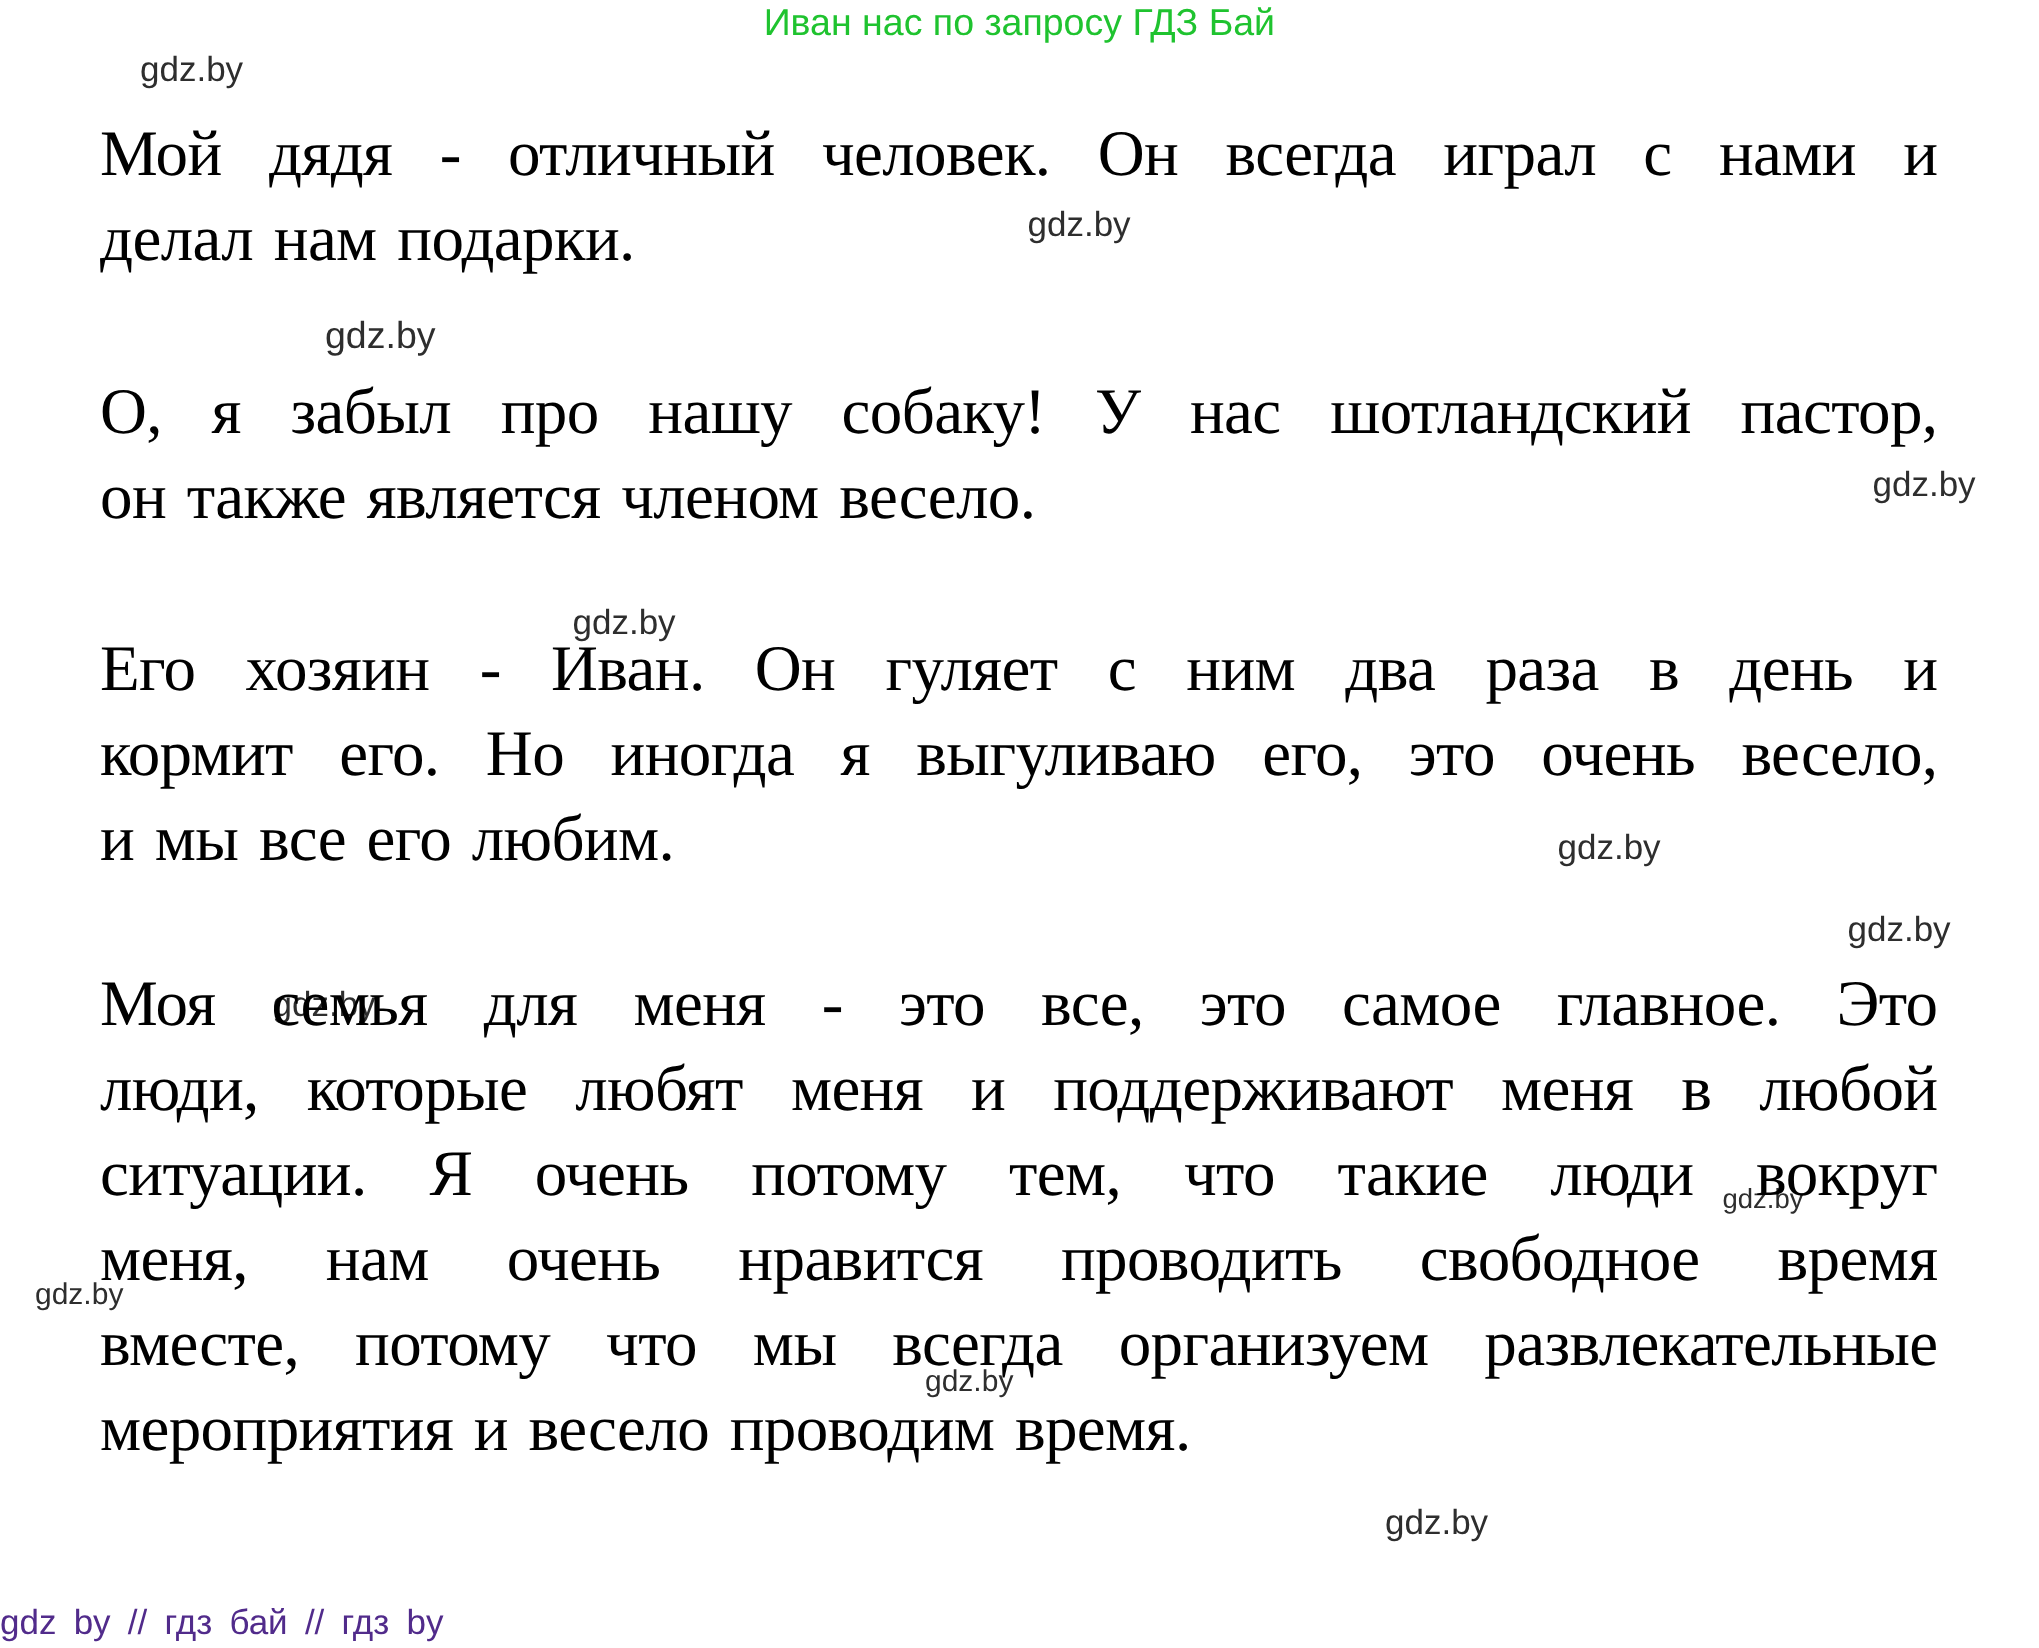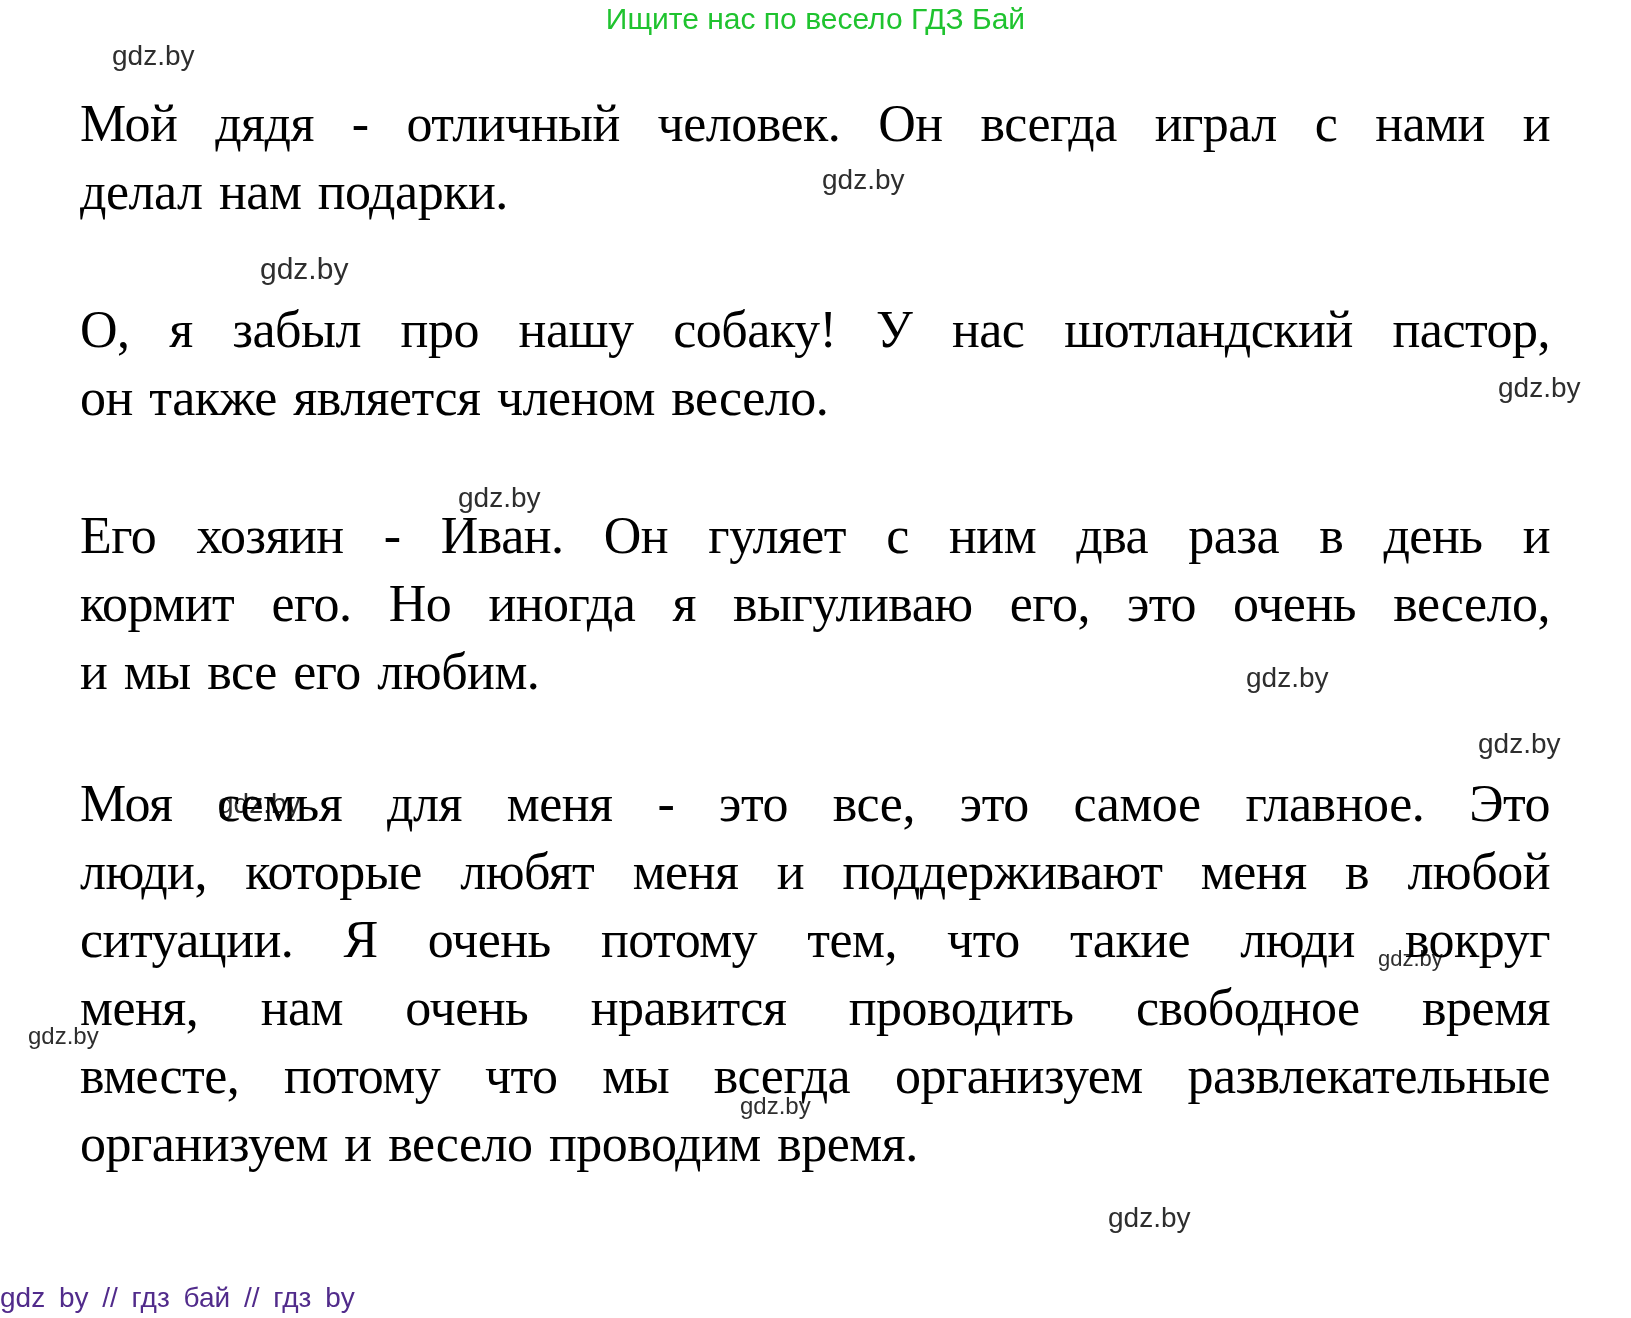--- a/index.html
+++ b/index.html
@@ -47,21 +47,21 @@
     font-size: 28px; line-height: 32px;
     color: #512b8b;
     word-spacing: 6px;
   }
 </style>
 </head>
 <body>
 
 <div class="page">
 
-  <div class="promo">Ищите нас по весело ГДЗ Бай</div>
+  <div class="promo">Иван нас по запросу ГДЗ Бай</div>
 
   <span class="watermark" style="left:112px; top:40px;  font-size:28px;">gdz.by</span>
   <span class="watermark" style="left:822px; top:164px; font-size:28px;">gdz.by</span>
   <span class="watermark" style="left:260px; top:252px; font-size:30px;">gdz.by</span>
   <span class="watermark" style="left:1498px;top:372px; font-size:28px;">gdz.by</span>
   <span class="watermark" style="left:458px; top:482px; font-size:28px;">gdz.by</span>
   <span class="watermark" style="left:1246px;top:662px; font-size:28px;">gdz.by</span>
   <span class="watermark" style="left:1478px;top:728px; font-size:28px;">gdz.by</span>
   <span class="watermark" style="left:218px; top:788px; font-size:28px;">gdz.by</span>
   <span class="watermark" style="left:1378px;top:946px; font-size:22px;">gdz.by</span>
@@ -86,20 +86,20 @@
       <div class="tline">кормит его. Но иногда я выгуливаю его, это очень весело,</div>
       <div class="tline last">и мы все его любим.</div>
     </div>
 
     <div class="para">
       <div class="tline">Моя семья для меня - это все, это самое главное. Это</div>
       <div class="tline">люди, которые любят меня и поддерживают меня в любой</div>
       <div class="tline">ситуации. Я очень потому тем, что такие люди вокруг</div>
       <div class="tline">меня, нам очень нравится проводить свободное время</div>
       <div class="tline">вместе, потому что мы всегда организуем развлекательные</div>
-      <div class="tline last">организуем и весело проводим время.</div>
+      <div class="tline last">мероприятия и весело проводим время.</div>
     </div>
 
   </div>
 
   <div class="footer">gdz by  //  гдз бай  //  гдз by</div>
 
 </div>
 
 </body></html>

